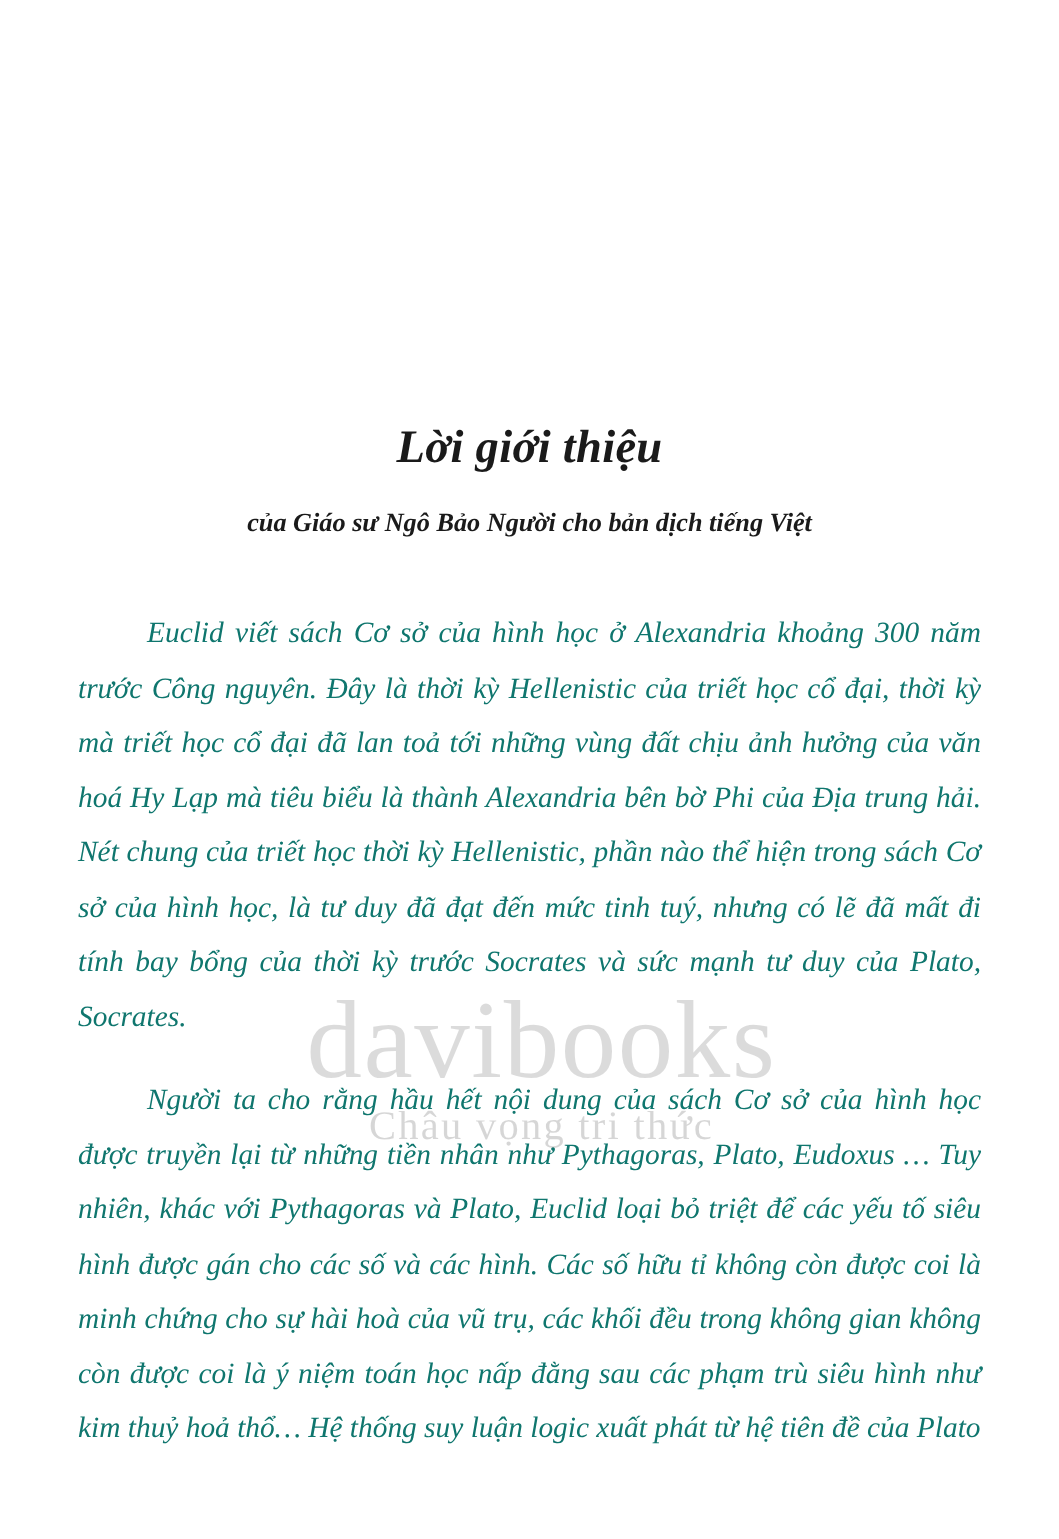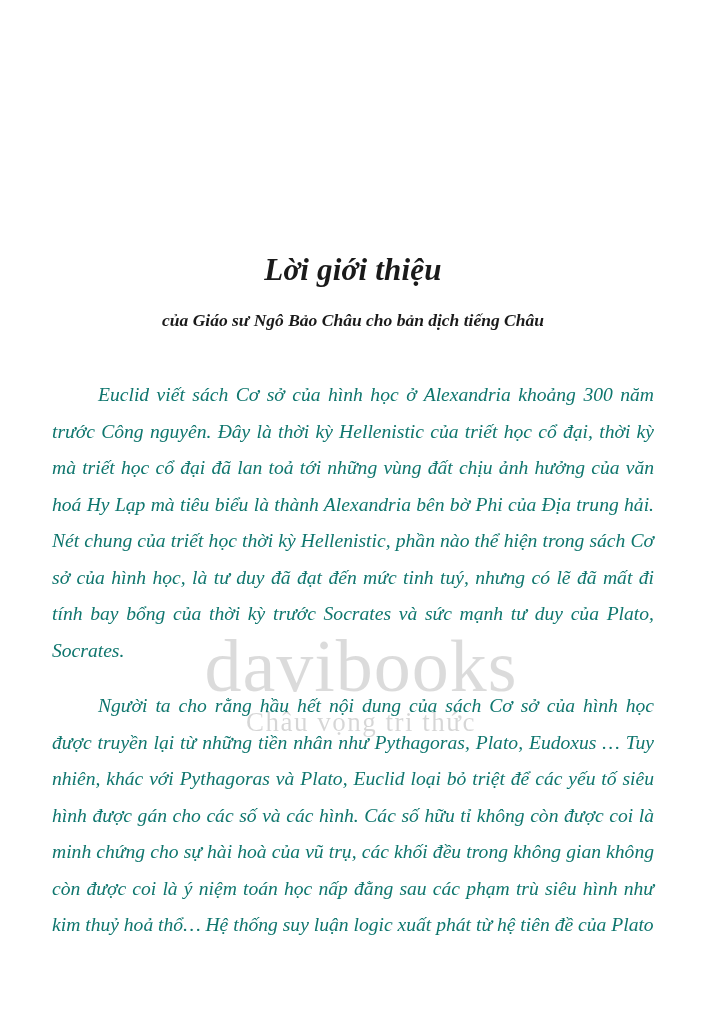--- a/index.html
+++ b/index.html
@@ -13,20 +13,21 @@
     font-family: "Liberation Serif", serif;
     overflow: hidden;
     position: relative;
   }
   .page {
     position: relative;
     width: 706px;
     height: 748px;
     box-sizing: border-box;
     padding: 16px 52px;
+    margin-top: 28px;
   }
   .title {
     margin: 0;
     padding-top: 236px;
     text-align: center;
     font-size: 31px;
     font-weight: bold;
     font-style: italic;
     letter-spacing: 0.2px;
     color: #1a1a1a;
@@ -84,21 +85,21 @@
     margin-top: 2px;
   }
 </style>
 </head>
 <body>
 
 <div class="page">
 
   <h1 class="title">Lời giới thiệu</h1>
 
-  <h2 class="subtitle">của Giáo sư Ngô Bảo Châu cho bản dịch tiếng Châu</h2>
+  <h2 class="subtitle">của Giáo sư Ngô Bảo Người cho bản dịch tiếng Việt</h2>
 
   <div class="body-text">
     <p class="para">Euclid viết sách Cơ sở của hình học ở Alexandria khoảng 300 năm trước Công nguyên. Đây là thời kỳ Hellenistic của triết học cổ đại, thời kỳ mà triết học cổ đại đã lan toả tới những vùng đất chịu ảnh hưởng của văn hoá Hy Lạp mà tiêu biểu là thành Alexandria bên bờ Phi của Địa trung hải. Nét chung của triết học thời kỳ Hellenistic, phần nào thể hiện trong sách Cơ sở của hình học, là tư duy đã đạt đến mức tinh tuý, nhưng có lẽ đã mất đi tính bay bổng của thời kỳ trước Socrates và sức mạnh tư duy của Plato, Socrates.</p>
     <p class="para">Người ta cho rằng hầu hết nội dung của sách Cơ sở của hình học được truyền lại từ những tiền nhân như Pythagoras, Plato, Eudoxus … Tuy nhiên, khác với Pythagoras và Plato, Euclid loại bỏ triệt để các yếu tố siêu hình được gán cho các số và các hình. Các số hữu tỉ không còn được coi là minh chứng cho sự hài hoà của vũ trụ, các khối đều trong không gian không còn được coi là ý niệm toán học nấp đằng sau các phạm trù siêu hình như kim thuỷ hoả thổ… Hệ thống suy luận logic xuất phát từ hệ tiên đề của Plato</p>
   </div>
 
   <div class="watermark">
     <span class="wm-main">davibooks</span>
     <span class="wm-sub">Châu vọng tri thức</span>
   </div>

